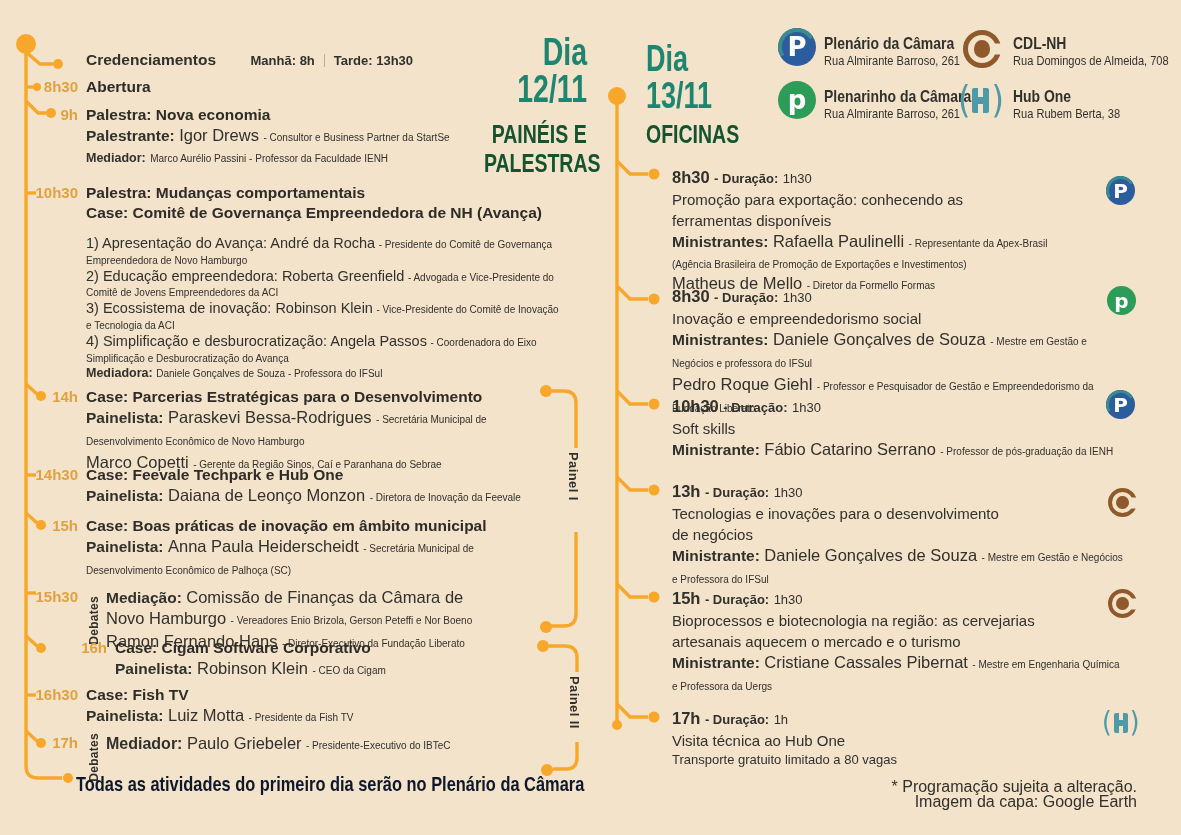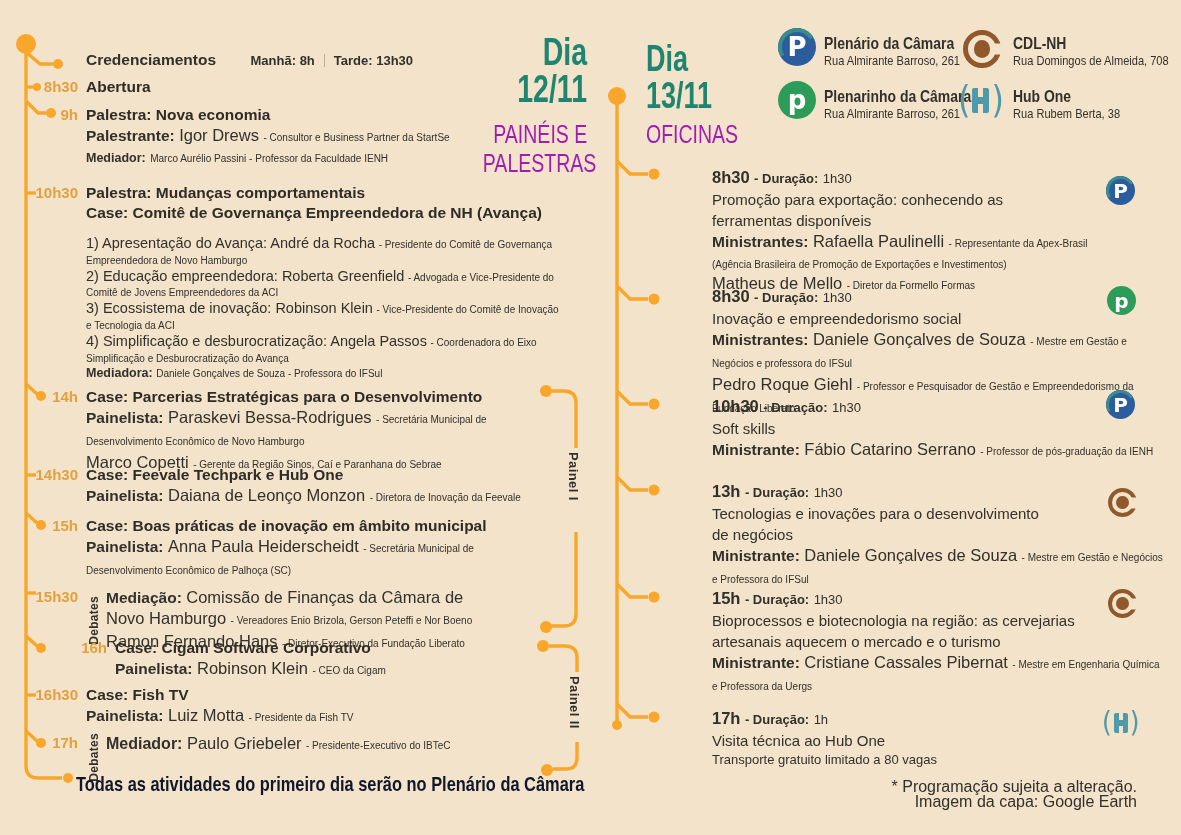--- a/index.html
+++ b/index.html
@@ -10,21 +10,21 @@
   svg.timeline{position:absolute;left:0;top:0;pointer-events:none;}
 
   
   .cx{display:inline-block;transform:scaleX(.75);transform-origin:0 50%;white-space:nowrap;}
   .cx-r{transform-origin:100% 50%;}
   .cx85{display:inline-block;transform:scaleX(.82);transform-origin:0 50%;white-space:nowrap;}
 
   
   .day-hdr{color:#1F8571;}
   .day-hdr .big{font-size:38px;font-weight:700;line-height:37px;display:block;}
-  .day-hdr .sub{font-size:26px;font-weight:400;line-height:29px;display:block;color:#a21caf;}
+  .day-hdr .sub{font-size:26px;font-weight:700;line-height:29px;display:block;color:#14532d;}
   #day1-hdr{left:445px;top:34px;width:142px;text-align:right;}
   #day2-hdr{left:646px;top:40px;width:160px;text-align:left;}
   #day1-hdr .sub1{margin-top:12px;}
   #day2-hdr .sub{margin-top:6px;}
 
   
   .legend-text .lg-name{font-size:17px;font-weight:700;line-height:19px;display:block;}
   .legend-text .lg-addr{font-size:13.5px;line-height:15px;display:block;}
 
   
@@ -74,21 +74,21 @@
   .agenda{margin-top:13px;font-size:12.5px;line-height:15.8px;width:478px;}
   .t-mid{font-size:14.5px;}
   .deb{flex:0 0 16px;writing-mode:vertical-rl;transform:rotate(180deg);
        font-size:12px;font-weight:700;letter-spacing:.3px;line-height:16px;
        align-self:center;margin-right:4px;}
   .cred-sess{font-size:13px;font-weight:700;}
   .cred-title{font-weight:700;font-size:15.5px;margin-right:30px;}
   .cred-div{display:inline-block;width:1px;height:13px;background:#BBAE96;margin:0 9px;vertical-align:-2px;}
 
   
-  .ritem{position:absolute;left:712px;width:452px;}
+  .ritem{position:absolute;left:672px;width:452px;}
   .r-line1{line-height:20px;}
   .r-time{font-size:16.5px;font-weight:700;}
   .r-dur-label{font-size:13px;font-weight:700;}
   .r-dur{font-size:13px;}
   .r-title{font-weight:400;font-size:15px;line-height:21px;display:block;}
   .r-note{font-size:13px;line-height:18px;}
 
   
   .panel-label{position:absolute;writing-mode:vertical-rl;font-size:13px;font-weight:700;
                letter-spacing:.4px;color:#32302B;}

